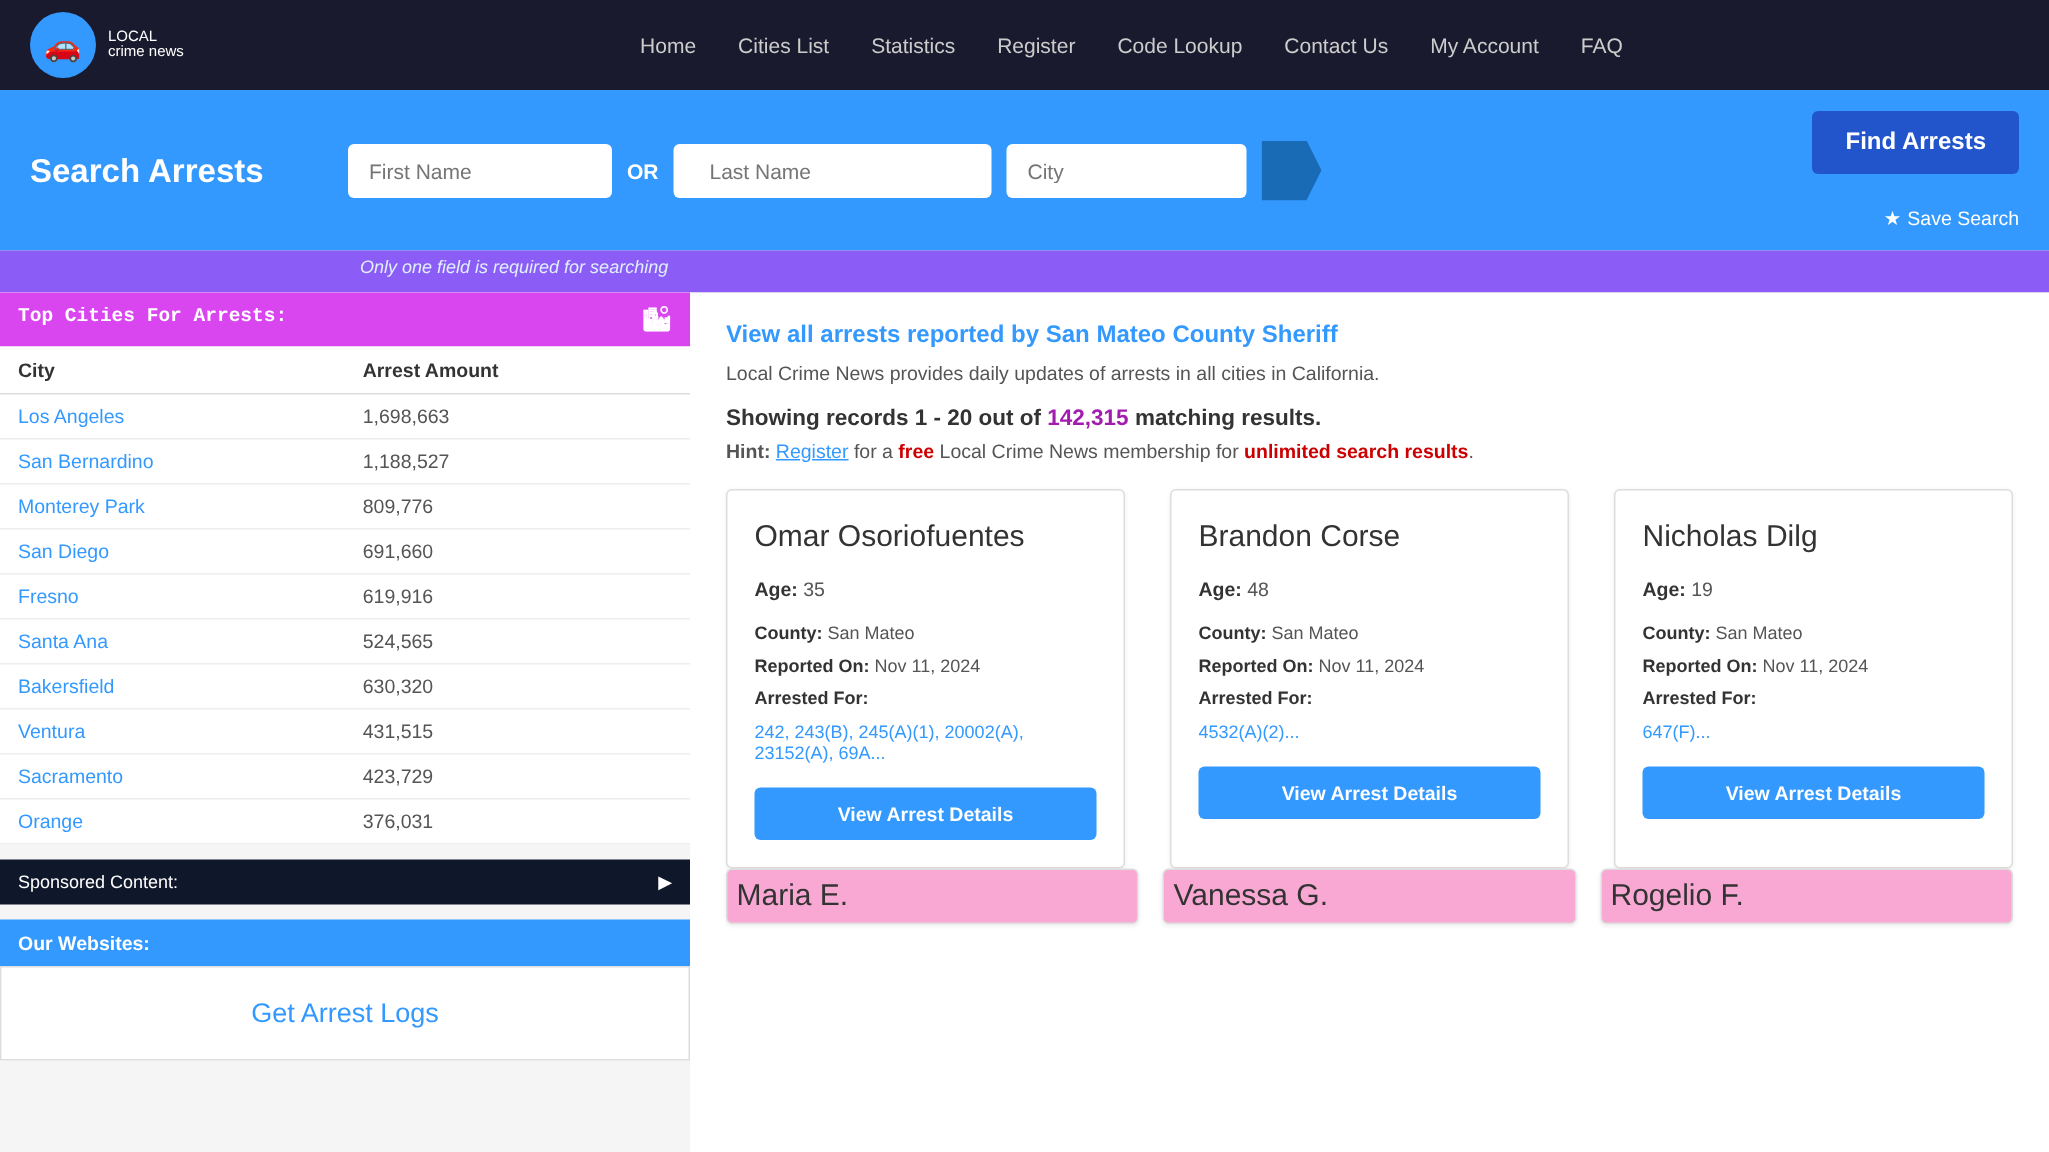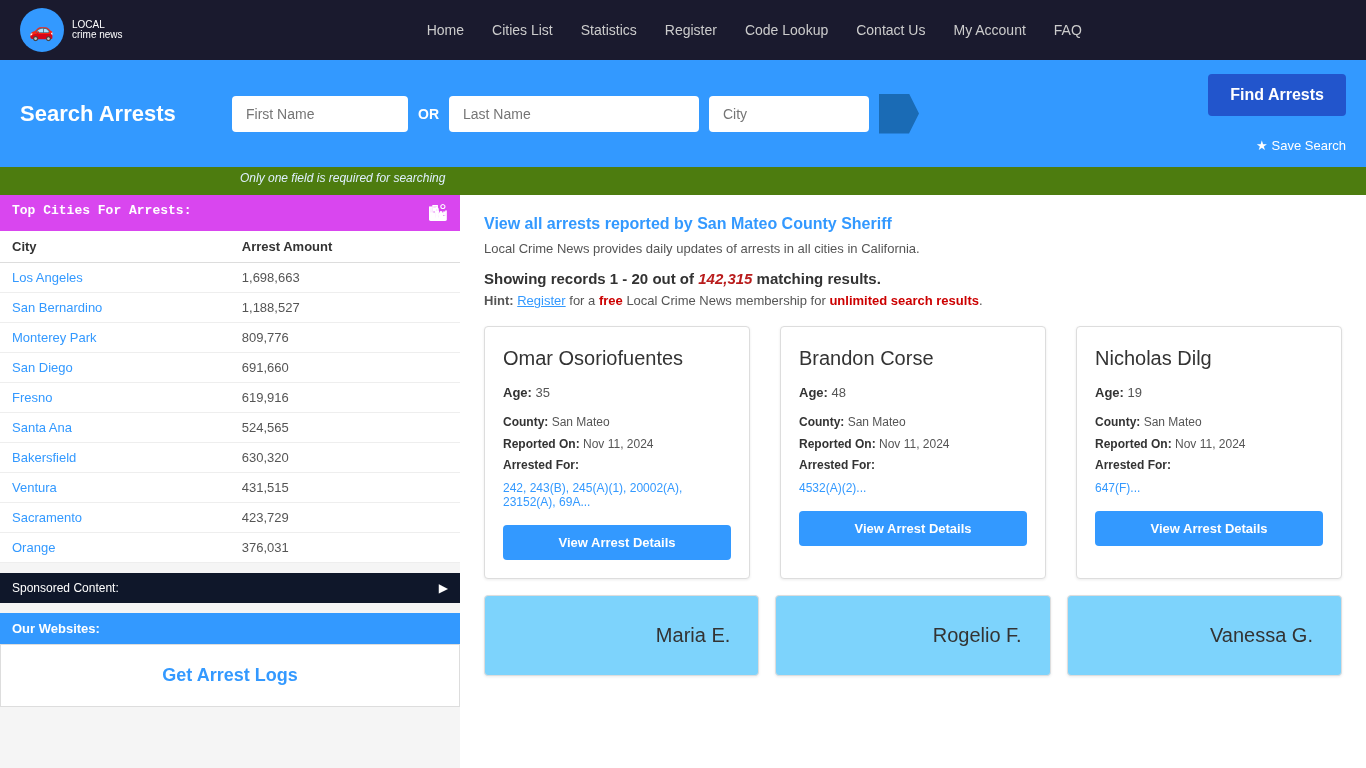--- a/index.html
+++ b/index.html
@@ -13,21 +13,21 @@
     .nav-logo-text span { color: white; font-size: 10px; font-weight: normal; display: block; font-style: normal; }
     .nav-links { display: flex; gap: 28px; flex: 1; justify-content: center; }
     .nav-link { color: #ccc; text-decoration: none; font-size: 14px; cursor: pointer; }
 
     
     .search-bar { background: #3399ff; padding: 14px 20px; display: flex; align-items: center; gap: 12px; }
     .search-title { color: white; font-size: 22px; font-weight: bold; min-width: 200px; }
     .search-inputs { display: flex; align-items: center; gap: 10px; flex: 1; }
     .search-input { padding: 10px 14px; border: none; border-radius: 4px; font-size: 14px; width: 176px; outline: none; }
     .search-or { color: white; font-weight: bold; font-size: 14px; }
-    .search-input-wide { padding: 10px 14px; border: none; border-radius: 4px; font-size: 14px; width: 250px; outline: none; }
+    .search-input-wide { padding: 10px 24px; border: none; border-radius: 4px; font-size: 14px; width: 212px; outline: none; }
     .search-city { padding: 10px 14px; border: none; border-radius: 4px; font-size: 14px; width: 160px; outline: none; }
     .find-btn { background: #2255cc; color: white; border: none; border-radius: 4px; padding: 12px 22px; font-size: 16px; font-weight: bold; cursor: pointer; white-space: nowrap; }
     .save-search { color: white; font-size: 13px; cursor: pointer; display: flex; align-items: center; gap: 4px; text-decoration: none; }
     .search-hint { color: #e0f0ff; font-size: 12px; font-style: italic; }
     .search-right { display: flex; flex-direction: column; align-items: flex-end; gap: 22px; }
 
     
     .main { display: flex; min-height: calc(768px - 110px); }
 
     
@@ -35,47 +35,47 @@
     .sidebar-section-title { background: #d946ef; color: white; padding: 8px 12px; font-size: 13px; font-weight: bold; display: flex; align-items: flex-start; justify-content: space-between; font-family: Liberation Mono, monospace; }
     .sidebar-icon { color: white; font-size: 16px; }
     .cities-table { width: 100%; border-collapse: collapse; background: white; }
     .cities-table th { padding: 8px 12px; text-align: left; font-weight: bold; font-size: 13px; color: #333; border-bottom: 1px solid #ddd; }
     .cities-table td { padding: 7px 12px; font-size: 13px; border-bottom: 1px solid #eee; }
     .cities-table td:last-child { text-align: left; color: #555; }
     .city-link { color: #3399ff; text-decoration: none; cursor: pointer; }
     .sponsored-bar { background: #0f172a; color: white; padding: 8px 12px; font-size: 12px; display: flex; align-items: center; justify-content: space-between; margin-top: 10px; }
     .our-websites { background: #3399ff; color: white; padding: 8px 12px; font-size: 13px; font-weight: bold; margin-top: 10px; }
     .get-arrest-logs { background: white; border: 1px solid #ddd; margin: 0; padding: 20px; text-align: center; }
-    .get-arrest-logs-title { color: #3399ff; font-size: 18px; font-weight: bold; }
+    .get-arrest-logs-title { color: #3399ff; font-size: 18px; font-weight: normal; }
 
     
     .content { flex: 1; padding: 20px 24px; background: white; }
     .content-title { color: #3399ff; font-size: 16px; font-weight: bold; margin-bottom: 8px; }
     .content-subtitle { color: #555; font-size: 13px; margin-bottom: 14px; }
     .showing-records { font-size: 15px; color: #333; margin-bottom: 6px; }
     .showing-records strong { font-weight: bold; }
-    .showing-records .highlight { color: #b91c1c; font-weight: bold; font-style: italic; }
+    .showing-records .highlight { color: #a21caf; font-weight: bold; }
     .hint { font-size: 13px; color: #555; margin-bottom: 18px; }
     .hint a { color: #3399ff; }
     .hint .free { color: #cc0000; font-weight: bold; }
     .hint .unlimited { color: #cc0000; font-weight: bold; text-align: center; }
 
     
-    .cards-row { display: flex; gap: 30px; margin-bottom: 16px; }
+    .cards-row { display: flex; gap: 30px; }
     .card { flex: 1; border: 1px solid #ddd; border-radius: 4px; padding: 18px; background: white; box-shadow: 0 1px 3px rgba(0,0,0,0.08); }
     .card-name { font-size: 20px; color: #333; font-weight: normal; margin-bottom: 14px; line-height: 1.3; }
     .card-age { font-size: 13px; color: #555; margin-bottom: 12px; }
     .card-age strong { color: #333; }
     .card-detail { font-size: 12px; color: #555; line-height: 1.8; }
     .card-detail strong { color: #333; }
     .card-codes { font-size: 12px; color: #3399ff; margin-top: 4px; }
     .view-btn { display: block; width: 100%; background: #3399ff; color: white; border: none; border-radius: 4px; padding: 10px; font-size: 13px; font-weight: bold; cursor: pointer; text-align: center; margin-top: 16px; }
 
     .bottom-cards-row { display: flex; gap: 16px; }
-    .bottom-card { flex: 1; border: 1px solid #ddd; border-radius: 4px; padding: 28px; background: #7dd3fc; box-shadow: 0 1px 3px rgba(0,0,0,0.08); text-align: right; }
+    .bottom-card { flex: 1; border: 1px solid #ddd; border-radius: 4px; padding: 6px; background: #f9a8d4; box-shadow: 0 1px 3px rgba(0,0,0,0.08); }
     .bottom-card-name { font-size: 20px; color: #333; font-weight: normal; }
   </style>
 </head>
 <body>
 
 <nav class="nav">
   <div class="nav-logo">
     <div class="nav-logo-icon">🚗</div>
     <div class="nav-logo-text">
       <span>LOCAL</span>
@@ -104,21 +104,21 @@
     <div style="width:40px;height:40px;background:#1a6bb5;clip-path:polygon(0 0,75% 0,100% 50%,75% 100%,0 100%);"></div>
   </div>
   <div class="search-right">
     <button class="find-btn">Find Arrests</button>
     <a class="save-search">
       <span>★</span>
       <span>Save Search</span>
     </a>
   </div>
 </div>
-<div style="background:#4d7c0f;padding:2px 20px 10px 240px;">
+<div style="background:#8b5cf6;padding:2px 20px 10px 240px;">
   <span class="search-hint">Only one field is required for searching</span>
 </div>
 
 <div class="main">
 
   <div class="sidebar">
     <div class="sidebar-section-title">
       <span>Top Cities For Arrests:</span>
       <span class="sidebar-icon">🏙</span>
     </div>
@@ -226,20 +226,20 @@
     <div class="card-codes">647(F)...</div>
     <button class="view-btn">View Arrest Details</button>
   </div>
       </div>
 
     <div class="bottom-cards-row" id="cards-row-2">
         <div class="bottom-card">
           <div class="bottom-card-name">Maria E.</div>
         </div>
         <div class="bottom-card">
+          <div class="bottom-card-name">Vanessa G.</div>
+        </div>
+        <div class="bottom-card">
           <div class="bottom-card-name">Rogelio F.</div>
         </div>
-        <div class="bottom-card">
-          <div class="bottom-card-name">Vanessa G.</div>
-        </div>
       </div>
   </div>
 </div>
 
 </body></html>

